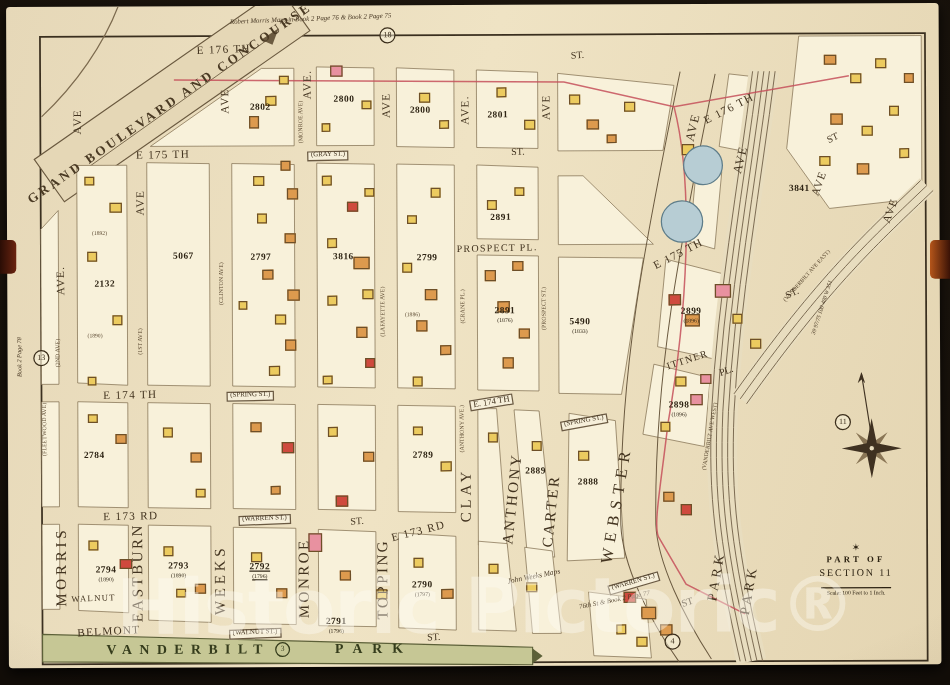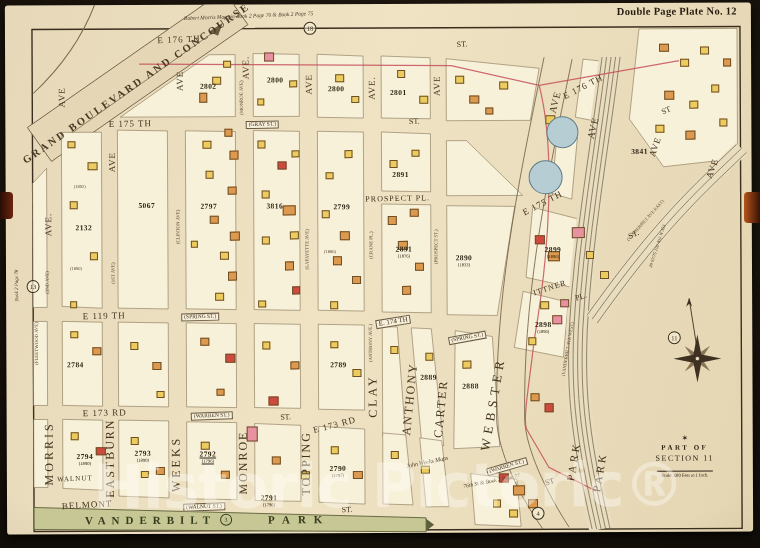--- a/index.html
+++ b/index.html
@@ -265,21 +265,21 @@
         <div class="mlabel" style="left: 180px; top: 39px; font-size: 9px; transform: translate(-50%, -50%) rotate(-2deg); letter-spacing: 1px;">E 176 TH</div>
         <div class="mlabel" style="left: 463px; top: 45px; font-size: 8px; transform: translate(-50%, -50%) rotate(-3deg);">ST.</div>
         <div class="mlabel" style="left: 584px; top: 88px; font-size: 9px; transform: translate(-50%, -50%) rotate(-27deg); letter-spacing: 1px;">E 176 TH</div>
         <div class="mlabel" style="left: 667px; top: 112px; font-size: 8px; transform: translate(-50%, -50%) rotate(-25deg);">ST</div>
         <div class="mlabel" style="left: 131px; top: 123px; font-size: 9px; transform: translate(-50%, -50%) rotate(-1deg); letter-spacing: 1px;">E 175 TH</div>
         <div class="mlabel boxed" style="left: 263px; top: 124px; font-size: 5.5px; transform: translate(-50%, -50%) rotate(-1deg);">(GRAY ST.)</div>
         <div class="mlabel" style="left: 415px; top: 122px; font-size: 8px; transform: translate(-50%, -50%) rotate(-1deg);">ST.</div>
         <div class="mlabel" style="left: 543px; top: 204px; font-size: 9px; transform: translate(-50%, -50%) rotate(-27deg); letter-spacing: 1px;">E 175 TH</div>
         <div class="mlabel" style="left: 634px; top: 236px; font-size: 8px; transform: translate(-50%, -50%) rotate(-24deg);">ST.</div>
         <div class="mlabel" style="left: 398px; top: 199px; font-size: 8px; transform: translate(-50%, -50%) rotate(-1deg); letter-spacing: 1px;">PROSPECT PL.</div>
-        <div class="mlabel" style="left: 104px; top: 315px; font-size: 9px; transform: translate(-50%, -50%) rotate(-1deg); letter-spacing: 1px;">E 119 TH</div>
+        <div class="mlabel" style="left: 104px; top: 315px; font-size: 9px; transform: translate(-50%, -50%) rotate(-1deg); letter-spacing: 1px;">E 174 TH</div>
         <div class="mlabel boxed" style="left: 200px; top: 316px; font-size: 5.5px; transform: translate(-50%, -50%) rotate(-1deg);">(SPRING ST.)</div>
         <div class="mlabel boxed" style="left: 393px; top: 322px; font-size: 7px; transform: translate(-50%, -50%) rotate(-9deg);">E. 174 TH</div>
         <div class="mlabel boxed" style="left: 467px; top: 338px; font-size: 5.5px; transform: translate(-50%, -50%) rotate(-10deg);">(SPRING ST.)</div>
         <div class="mlabel" style="left: 550px; top: 289px; font-size: 8px; transform: translate(-50%, -50%) rotate(-18deg); letter-spacing: 1px;">ITTNER</div>
         <div class="mlabel" style="left: 581px; top: 298px; font-size: 8px; transform: translate(-50%, -50%) rotate(-18deg);">PL.</div>
         <div class="mlabel" style="left: 104px; top: 412px; font-size: 9px; transform: translate(-50%, -50%) rotate(-1deg); letter-spacing: 1px;">E 173 RD</div>
         <div class="mlabel boxed" style="left: 211px; top: 415px; font-size: 5.5px; transform: translate(-50%, -50%) rotate(-2deg);">(WARREN ST.)</div>
         <div class="mlabel" style="left: 285px; top: 417px; font-size: 8px; transform: translate(-50%, -50%) rotate(-3deg);">ST.</div>
         <div class="mlabel" style="left: 334px; top: 425px; font-size: 9px; transform: translate(-50%, -50%) rotate(-14deg); letter-spacing: 1px;">E 173 RD</div>
         <div class="mlabel boxed" style="left: 506px; top: 467px; font-size: 5.5px; transform: translate(-50%, -50%) rotate(-16deg);">(WARREN ST.)</div>
@@ -330,41 +330,40 @@
         <div class="blocknum" style="left: 337px; top: 86px;"><span class="n">2800</span></div>
         <div class="blocknum" style="left: 399px; top: 90px;"><span class="n">2801</span></div>
         <div class="blocknum" style="left: 640px; top: 150px;"><span class="n">3841</span></div>
         <div class="blocknum" style="left: 84px; top: 224px;"><span class="n">2132</span></div>
         <div class="blocknum" style="left: 147px; top: 202px;"><span class="n">5067</span></div>
         <div class="blocknum" style="left: 209px; top: 203px;"><span class="n">2797</span></div>
         <div class="blocknum" style="left: 275px; top: 203px;"><span class="n">3816</span></div>
         <div class="blocknum" style="left: 342px; top: 204px;"><span class="n">2799</span></div>
         <div class="blocknum" style="left: 401px; top: 172px;"><span class="n">2891</span></div>
         <div class="blocknum" style="left: 404px; top: 249px;"><span class="n">2891</span><span class="sub">(1876)</span></div>
-        <div class="blocknum" style="left: 464px; top: 258px;"><span class="n">2890</span><span class="sub">(1833)</span></div>
+        <div class="blocknum" style="left: 464px; top: 258px;"><span class="n">5490</span><span class="sub">(1833)</span></div>
         <div class="blocknum" style="left: 553px; top: 250px;"><span class="n">2899</span><span class="sub">(1896)</span></div>
         <div class="blocknum" style="left: 543px; top: 325px;"><span class="n">2898</span><span class="sub">(1896)</span></div>
         <div class="blocknum" style="left: 75px; top: 361px;"><span class="n">2784</span></div>
         <div class="blocknum" style="left: 338px; top: 362px;"><span class="n">2789</span></div>
         <div class="blocknum" style="left: 428px; top: 375px;"><span class="n">2889</span></div>
         <div class="blocknum" style="left: 470px; top: 384px;"><span class="n">2888</span></div>
         <div class="blocknum" style="left: 84px; top: 455px;"><span class="n">2794</span><span class="sub">(1890)</span></div>
         <div class="blocknum" style="left: 142px; top: 452px;"><span class="n">2793</span><span class="sub">(1890)</span></div>
         <div class="blocknum" style="left: 207px; top: 453px; text-decoration: underline;"><span class="n">2792</span><span class="sub">(1796)</span></div>
         <div class="blocknum" style="left: 268px; top: 457px; margin-top: 40px;"><span class="n">2791</span><span class="sub">(1796)</span></div>
         <div class="blocknum" style="left: 337px; top: 468px;"><span class="n">2790</span><span class="sub">(1797)</span></div>
         <div class="circnum" style="left: 311px; top: 28px;">18</div>
         <div class="circnum" style="left: 33px; top: 285px;">13</div>
         <div class="circnum" style="left: 674px; top: 339px;">11</div>
         <div class="circnum" style="left: 537px; top: 514px;">4</div>
       </div>
 
     <div class="blvd-label">GRAND BOULEVARD AND CONCOURSE</div>
 
-    <div class="plate-title">Double Page Plate No. 12</div>
 
     <div class="note script" style="left:185px;top:12px;font-size:5.5px;transform:rotate(-2deg)">Robert Morris Maps in Book 2 Page 76 &amp; Book 2 Page 75</div>
     <div class="note script" style="left:14px;top:300px;font-size:5px;transform:rotate(-90deg);transform-origin:0 0">Book 2 Page 78</div>
     <div class="note script" style="left:405px;top:459px;font-size:6px;transform:rotate(-11deg)">John Weeks Maps</div>
     <div class="note script" style="left:462px;top:478px;font-size:5.5px;transform:rotate(-11deg)">76th St &amp; Book 2 Page 77</div>
     <div class="note script" style="left:648px;top:268px;font-size:4.6px;transform:rotate(-72deg);transform-origin:0 0">39 97/75 100 400 W 351</div>
 
     <div class="parkname">
       <span class="pa">VANDERBILT</span>
       <span class="pc">3</span>

